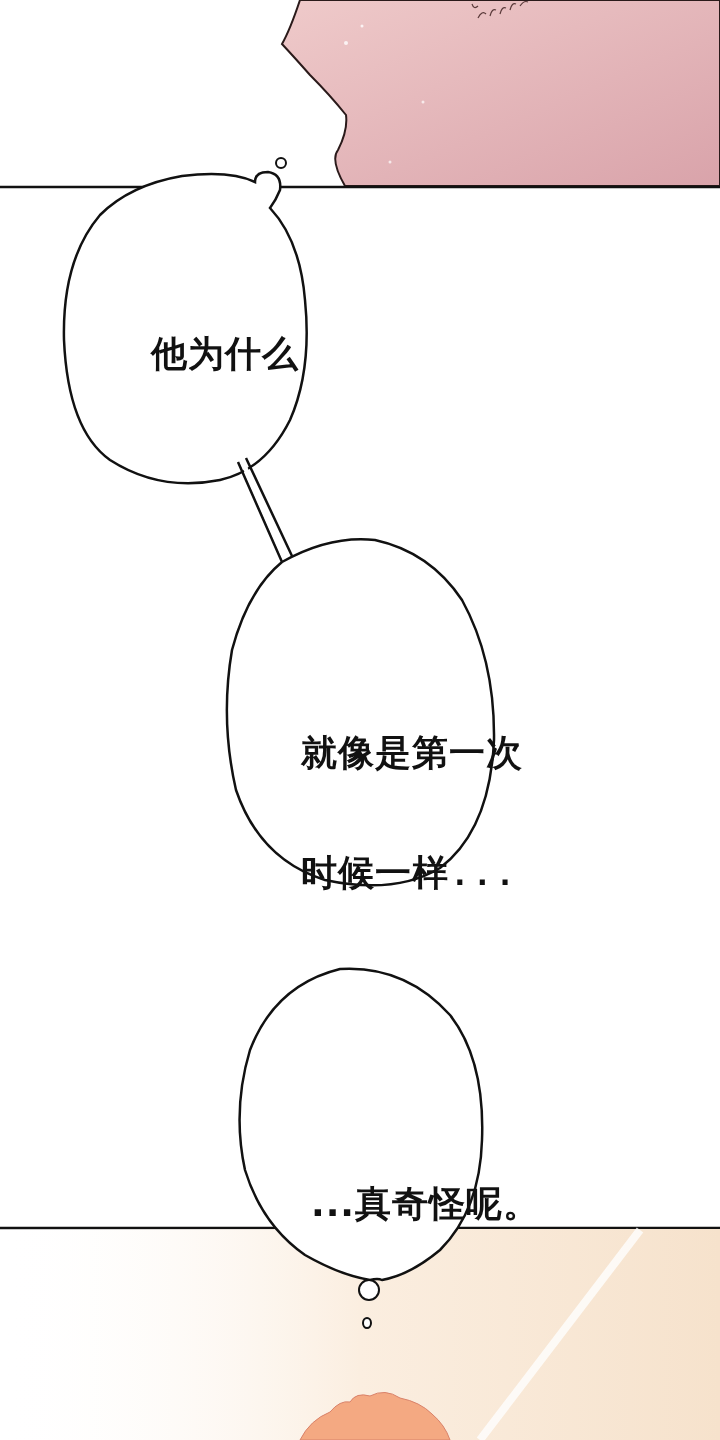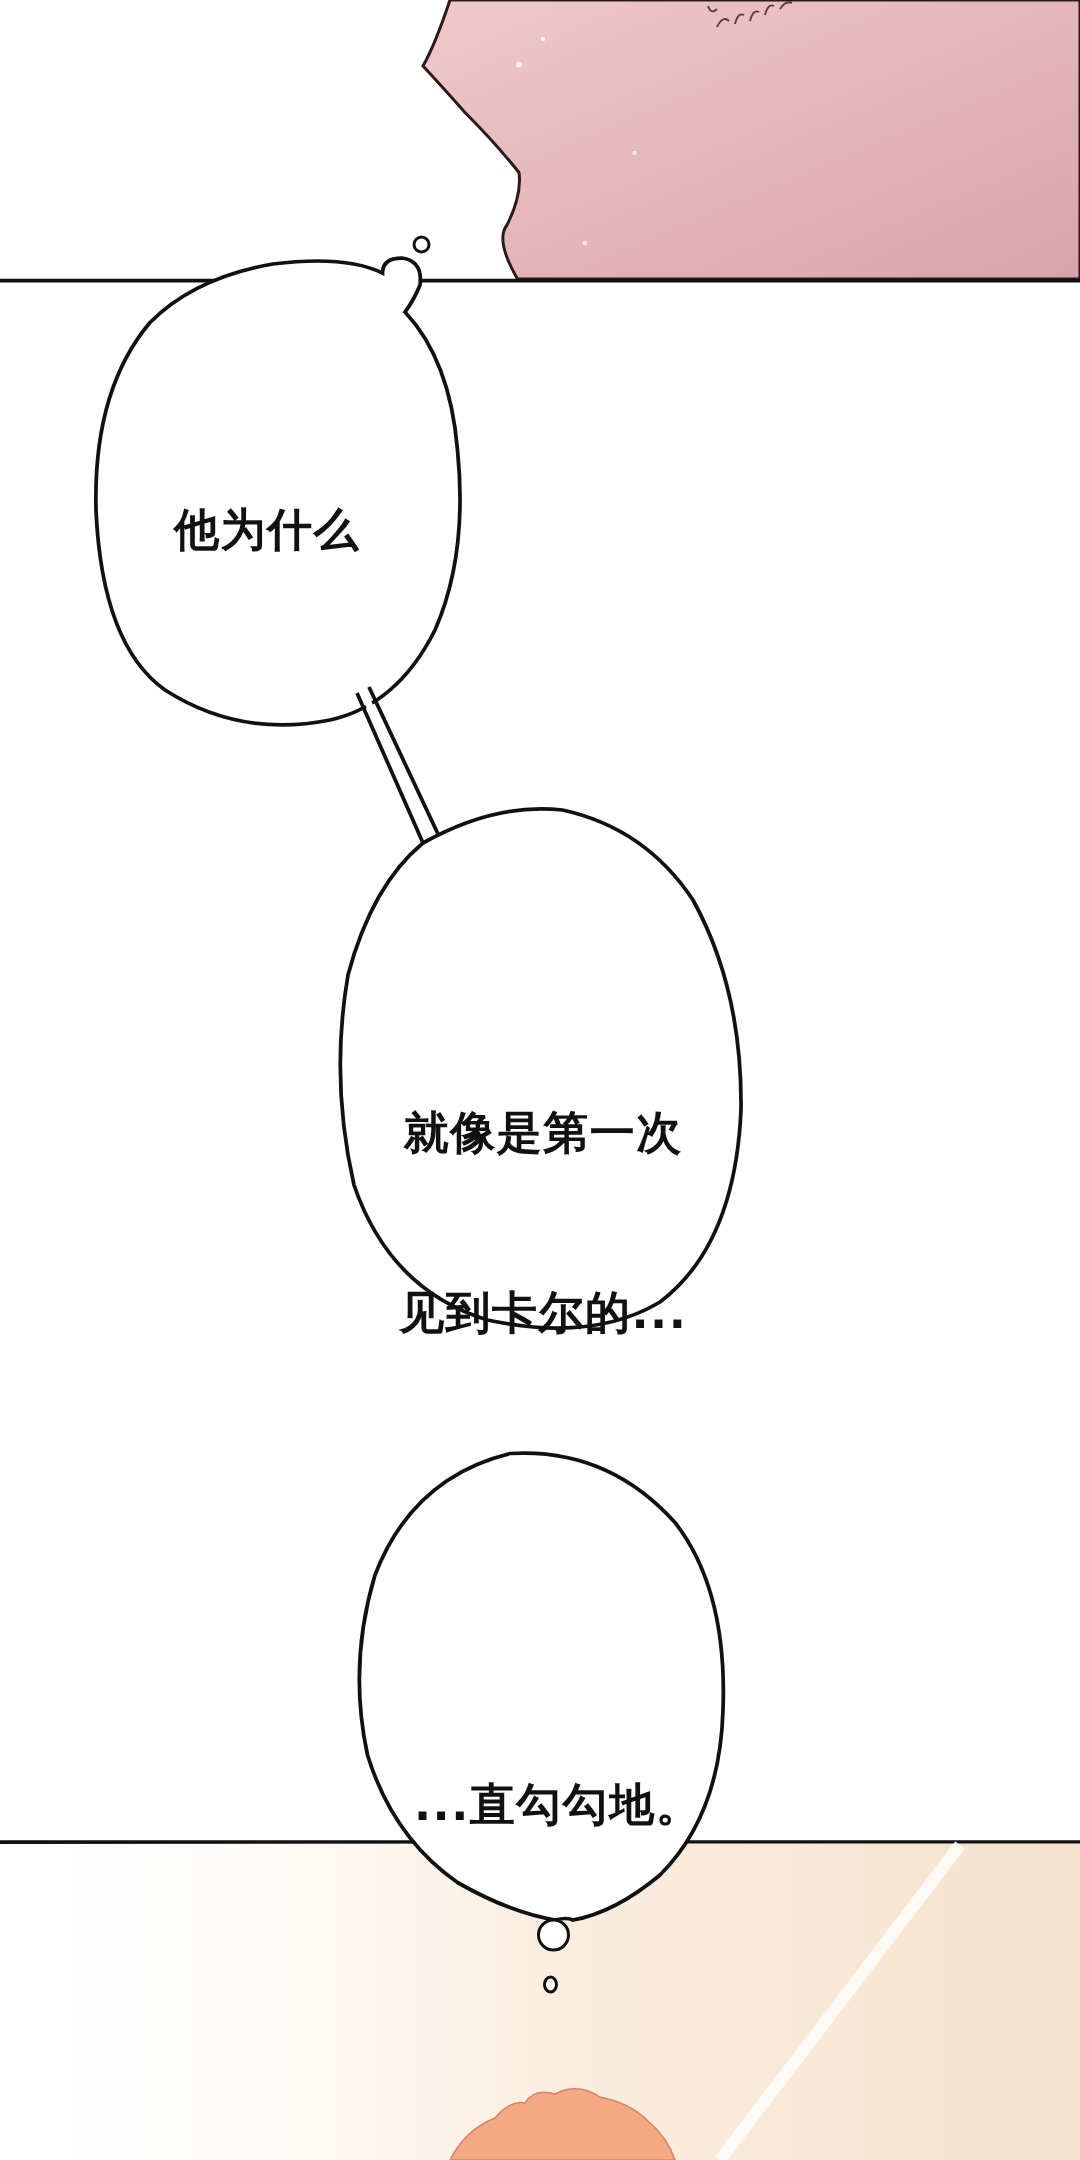--- a/index.html
+++ b/index.html
@@ -1,20 +1,20 @@
 <!DOCTYPE html>
 <html><head>
 <meta charset="utf-8">
 <style>
   html, body { margin:0; padding:0; }
   body { width:720px; height:1440px; background:#ffffff; position:relative; overflow:hidden;
          font-family:"DejaVu Sans", sans-serif; }
   .layer { position:absolute; left:0; top:0; }
-  .bubble-text { position:absolute; color:#111; font-weight:bold; font-size:30px; line-height:40px;
-                 text-align:left; white-space:pre; letter-spacing:1px; }
+  .bubble-text { position:absolute; color:#111; font-weight:bold; font-size:36px; line-height:40px;
+                 text-align:left; white-space:pre; letter-spacing:1px;margin-left:35px; }
 </style>
 </head>
 <body>
 
 <svg class="layer" width="720" height="1440" viewBox="0 0 720 1440">
   <defs>
     <linearGradient id="pinkGrad" x1="0" y1="0" x2="1" y2="1">
       <stop offset="0" stop-color="#efcaca"></stop>
       <stop offset="1" stop-color="#d9a3aa"></stop>
     </linearGradient>
@@ -64,20 +64,20 @@
   <path d="M340,969 Q405,965 450,1015 Q485,1060 482,1140 Q480,1210 440,1250 Q410,1275 382,1280
     Q378,1278 370,1280 Q340,1275 305,1255 Q262,1225 245,1170 Q232,1110 250,1050 Q275,985 340,969 Z" fill="#fff" stroke="#111" stroke-width="2.5"></path>
   <circle cx="369" cy="1290" r="10" fill="#fff" stroke="#111" stroke-width="2"></circle>
   <ellipse cx="367" cy="1323" rx="4" ry="5" fill="#fff" stroke="#111" stroke-width="2"></ellipse>
 </svg>
 
 <div class="bubble-text" style="left:116px; top:254px;">
   <div>他为什么</div>
 </div>
 
-<div class="bubble-text" style="left:266px; top:656px; text-align:center;">
+<div class="bubble-text" style="left:266px; top:656px; font-family:Liberation Mono, monospace;">
   <div>就像是第一次</div>
-  <div>见到卡尔的...</div>
+  <div>时候一样...</div>
 </div>
 
 <div class="bubble-text" style="left:276px; top:1104px;">
-  <div>...直勾勾地。</div>
+  <div>...真奇怪呢。</div>
 </div>
 
 </body></html>

